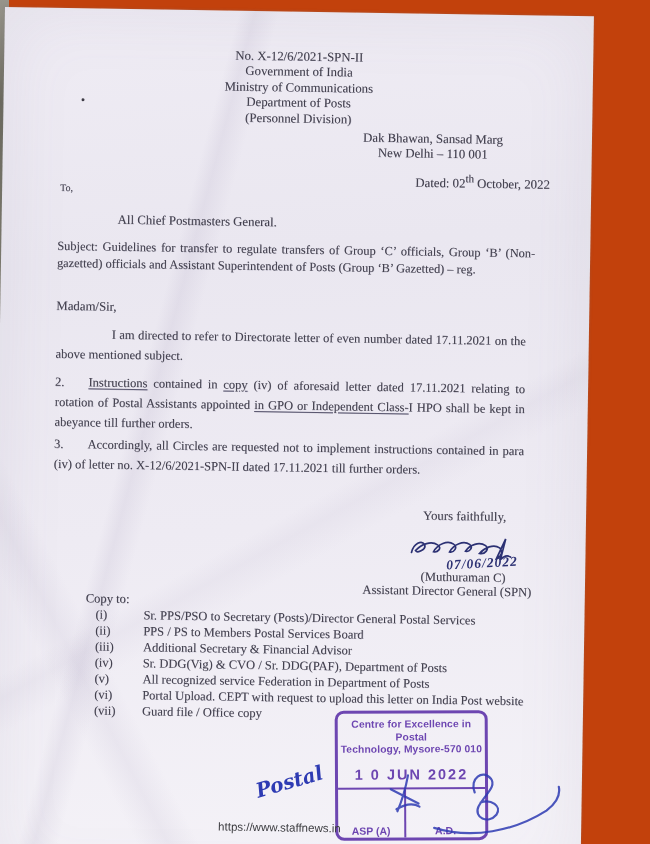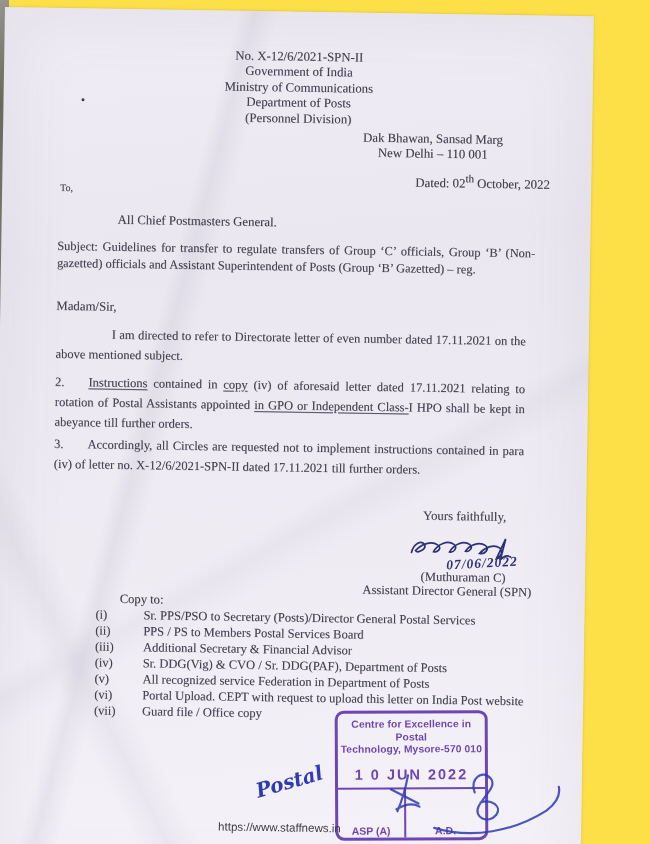--- a/index.html
+++ b/index.html
@@ -1,19 +1,19 @@
 <!DOCTYPE html>
 <html><head>
 <meta charset="utf-8">
 <style>
   * { margin:0; padding:0; box-sizing:border-box; }
   body { background:#ffffff; font-family:"Liberation Serif", serif; }
   .canvas {
     position:relative; width:650px; height:844px; overflow:hidden;
-    background:#fde047;
+    background:#c2410c;
   }
   
   .edge-strip {
     position:absolute; left:0; top:0; width:9px; height:844px;
     background:linear-gradient(180deg,
       #97948a 0%, #6b695e 12%, #7d7b6d 35%, #585649 55%,
       #6f6d60 80%, #1b1b13 84%, #0f0f0a 86%, #3f3d33 89%, #5a5848 100%);
     filter:blur(0.4px);
   }
   
@@ -49,21 +49,21 @@
 
   .closing { left:426px; top:495px; font-size:12.8px; }
   .sign-svg { left:412px; top:518px; }
   .sign-date {
     left:450px; top:541px; font-size:13.5px; font-style:italic; letter-spacing:1px;
     color:#2c3173; transform:rotate(-4deg); font-weight:bold;
   }
   .sig-name  { left:392px; top:556px; width:150px; text-align:center; font-size:12.6px; }
   .sig-title { left:336px; top:570px; width:230px; text-align:center; font-size:12.6px; }
 
-  .copy-label { left:90px; top:583px; font-size:12.6px;margin-left:34px; }
+  .copy-label { left:90px; top:583px; font-size:12.6px; }
   .copy-list  { left:100px; top:598px; width:435px; font-size:12.5px; }
   .copy-row   { display:grid; grid-template-columns:40px 1fr; column-gap:8px; line-height:16px; }
   .copy-num   { white-space:nowrap; }
 
   
   .stamp {
     left:342px; top:697px; width:153px; height:130px;
     border:3px solid #5b2fa8; border-radius:9px;
     color:#5b2fa8; transform:rotate(-1.2deg); opacity:0.88;
     font-family:"Liberation Sans", sans-serif; text-align:center;

